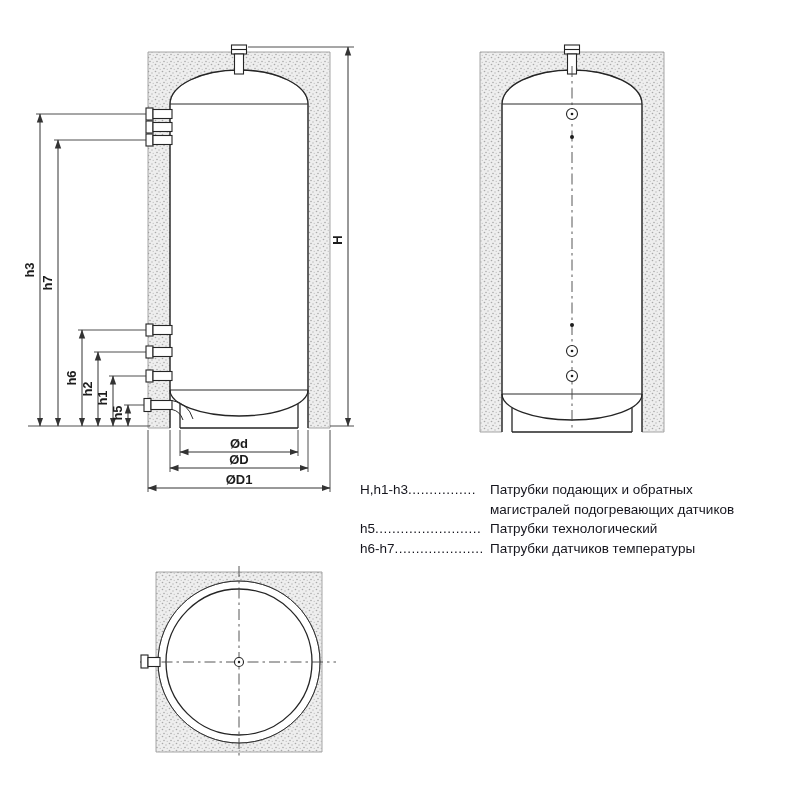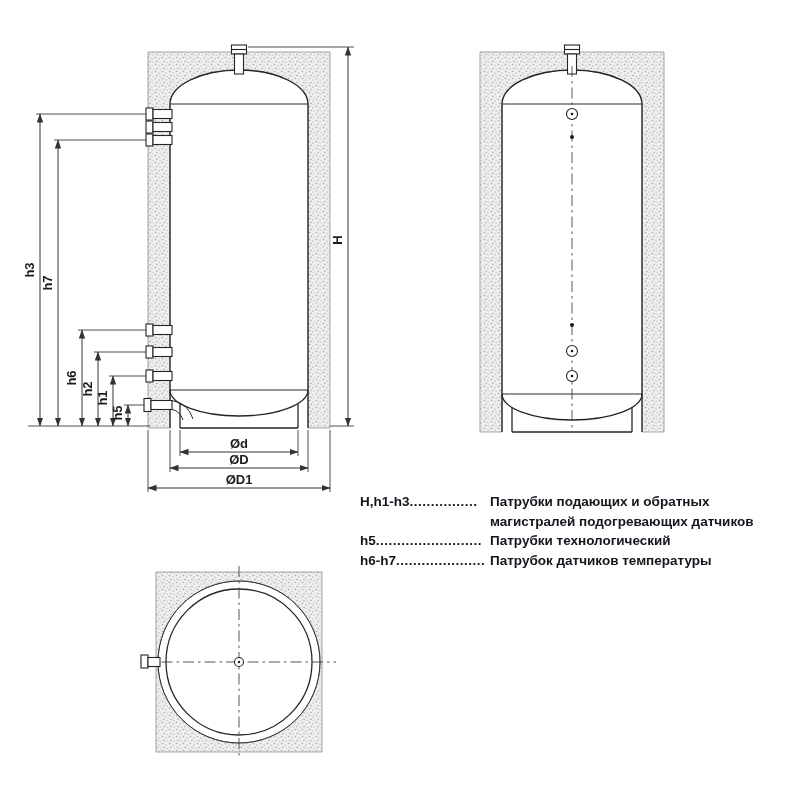--- a/index.html
+++ b/index.html
@@ -8,21 +8,21 @@
   
   .outline{fill:none;stroke:#252525;stroke-width:1.3;}
   .inner{fill:none;stroke:#2b2b2b;stroke-width:1;}
   .thin{fill:none;stroke:#3a3a3a;stroke-width:0.9;}
   .dim{fill:none;stroke:#333333;stroke-width:1;}
   .white{fill:#ffffff;stroke:#252525;stroke-width:1.1;}
   .dot{fill:#1c1c1c;stroke:none;}
   .cl{fill:none;stroke:#444444;stroke-width:0.9;stroke-dasharray:11 4 2.5 4;}
   .dimtext{font-family:"Liberation Sans",sans-serif;font-size:13px;font-weight:600;fill:#1c1c1c;}
   
-  .legend{position:absolute;left:360px;top:492px;width:436px;font-size:13.5px;line-height:1.45;color:#15151d;font-weight:bold;}
+  .legend{position:absolute;left:360px;top:480px;width:436px;font-size:13.5px;line-height:1.45;color:#15151d;}
   .legend-row{display:flex;align-items:flex-start;}
   .lead{flex:0 0 127px;display:flex;white-space:nowrap;overflow:hidden;}
   .lead .dots{overflow:hidden;letter-spacing:0.5px;}
   .desc{flex:1;white-space:pre-line;padding-left:3px;}
 </style>
 </head>
 <body>
 
 <svg class="stage" width="800" height="800" viewBox="0 0 800 800" xmlns="http://www.w3.org/2000/svg">
   <defs>
@@ -179,15 +179,15 @@
         <span class="key">h5</span>
         <span class="dots">.........................</span>
       </span>
     <span class="desc">Патрубки технологический</span>
   </div>
   <div class="legend-row">
     <span class="lead">
         <span class="key">h6-h7</span>
         <span class="dots">.....................</span>
       </span>
-    <span class="desc">Патрубок датчиков температуры</span>
+    <span class="desc">Патрубки датчиков температуры</span>
   </div>
 </div>
 
 </body></html>

